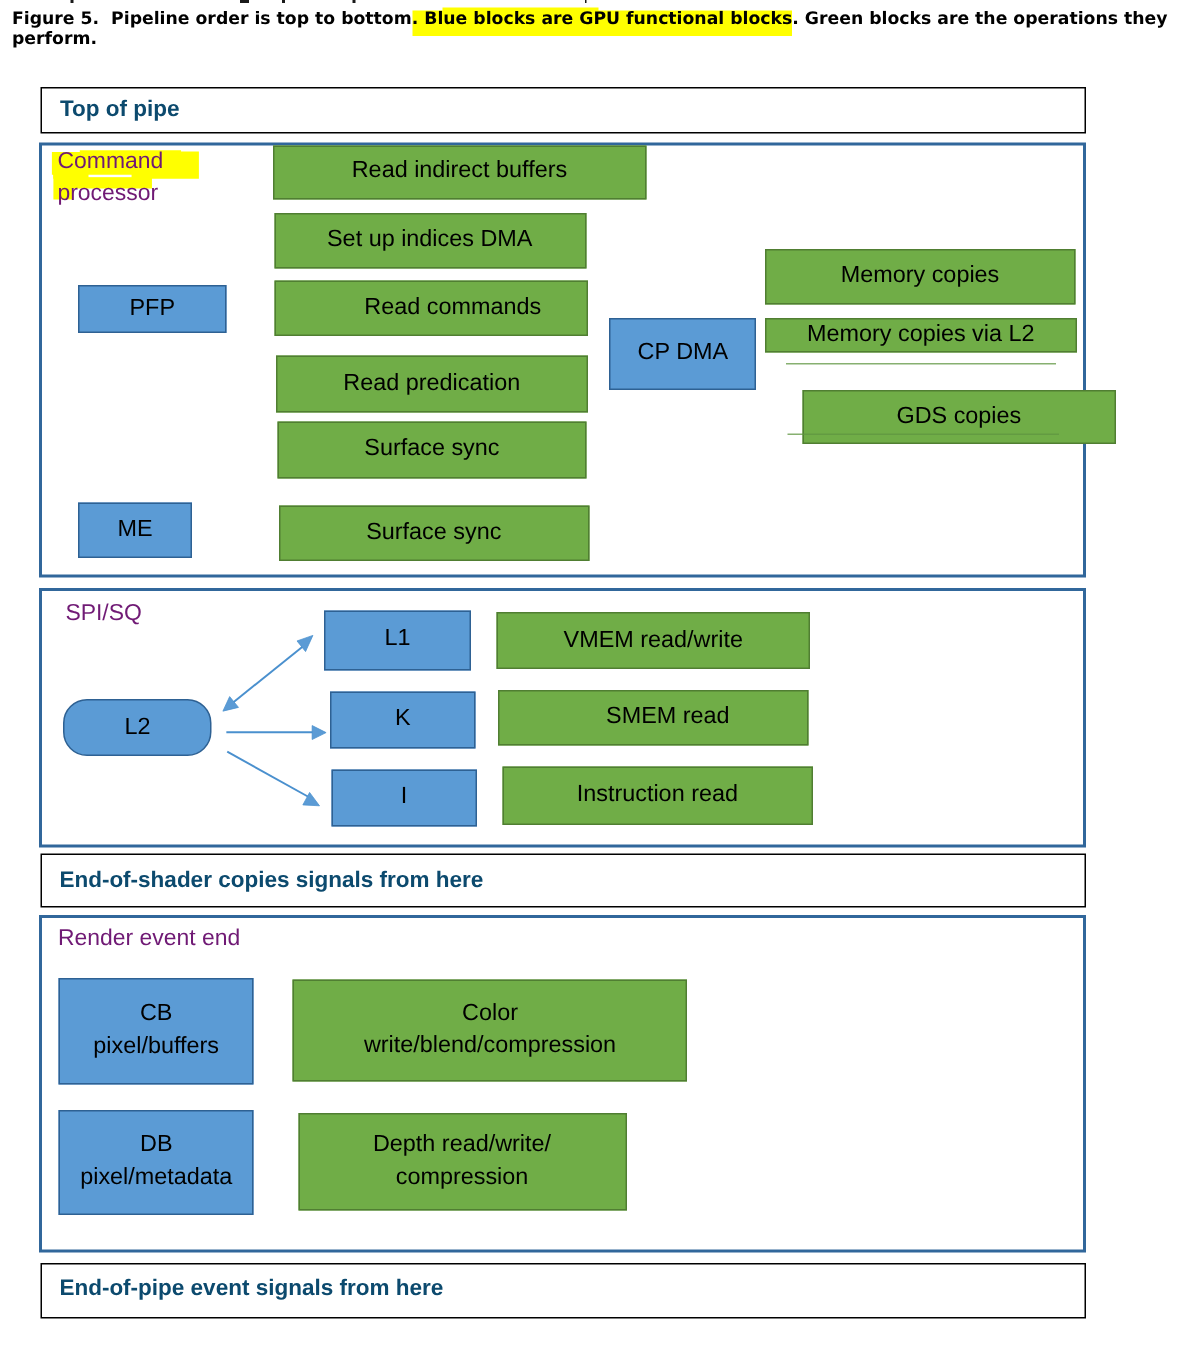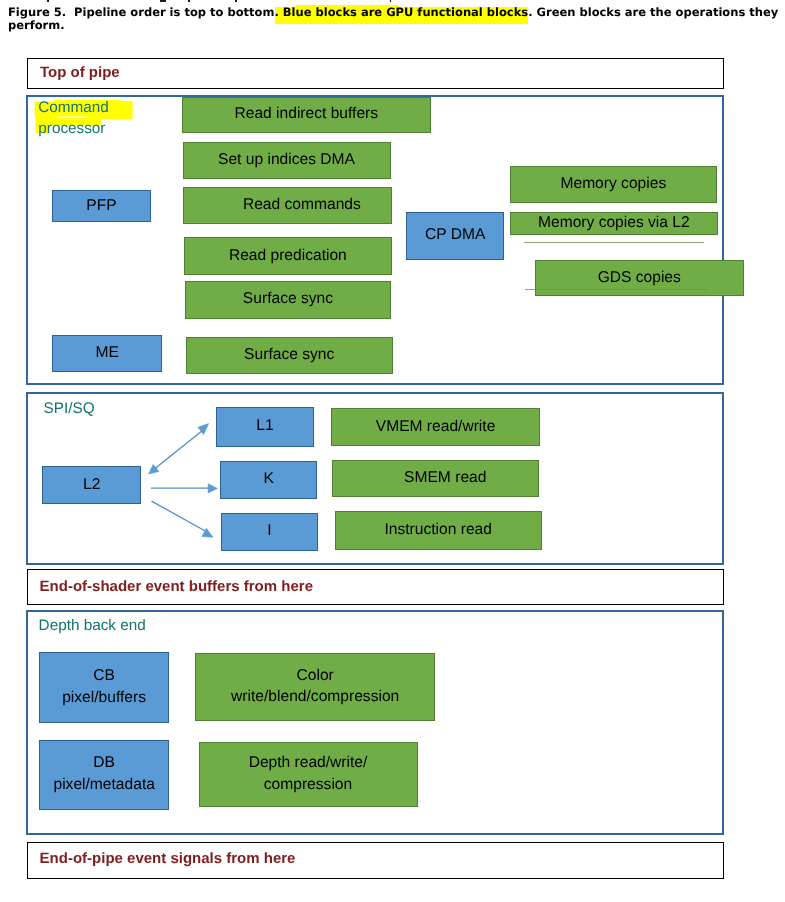--- a/index.html
+++ b/index.html
@@ -4,22 +4,22 @@
 <style>
   html,body{margin:0;padding:0;background:#fff;}
   *{-webkit-font-smoothing:antialiased;text-rendering:geometricPrecision;}
   body{width:785px;height:902px;position:relative;overflow:hidden;font-family:"Liberation Sans",sans-serif;}
   .abs{position:absolute;}
   #caption{z-index:1;position:absolute;left:8px;top:6px;width:772px;font-weight:bold;font-size:11.5px;line-height:13.3px;color:#000;font-family:"DejaVu Sans",sans-serif;}
   .hl{position:relative;}
   .hl::before{content:"";position:absolute;left:-8.1px;right:0.6px;top:2.2px;height:16.4px;background:#ffff00;z-index:-1;}
   .sect-black{position:absolute;border:1.4px solid #000;background:transparent;box-sizing:border-box;}
   .sect-blue{position:absolute;border:2px solid #31679B;background:transparent;box-sizing:border-box;}
-  .hdr{position:absolute;font-weight:bold;font-size:15px;color:#7f1d1d;}
-  .lbl{position:absolute;font-size:15.3px;color:#0f766e;}
+  .hdr{position:absolute;font-weight:bold;font-size:15px;color:#0c4a6e;}
+  .lbl{position:absolute;font-size:15.3px;color:#701a75;}
   .blk{position:absolute;box-sizing:border-box;display:flex;align-items:center;justify-content:center;text-align:center;font-size:15.6px;color:#000;line-height:21.4px;padding-bottom:1.4px;}
   .green{background:#70AD47;border:1.5px solid #507E32;}
   .blue{background:#5B9BD5;border:1.5px solid #2E6193;}
 </style>
 </head>
 <body>
 
 <div class="abs" style="left:0;top:0;width:785px;height:2px;overflow:hidden;">
     <span style="position:absolute;left:47.0px;top:-0.4px;width:1.6px;height:2.0px;background:#1a1a1a;"></span>
     <span style="position:absolute;left:160.3px;top:-0.4px;width:5.9px;height:2.0px;background:#1a1a1a;"></span>
@@ -37,21 +37,21 @@
 
 <div class="sect-blue" style="left:26px;top:95px;width:697.8px;height:289.8px;"></div>
 <svg class="abs" style="left:30px;top:94px;width:110px;height:46px;" viewBox="30 94 110 46">
   <path d="M 34.6 101.4 L 34.6 116.5 L 35.4 116.5 L 35.4 119.2 L 35.6 119.2 L 35.6 133.0 L 48.5 133.0 L 48.5 125.7 L 101.3 125.7 L 101.3 119.2 L 132.6 119.2 L 132.6 101.0 L 120.7 101.0 L 120.7 100.1 L 53.2 100.1 L 53.2 101.4 Z" fill="#FFFF00"></path>
   <rect x="59" y="116.5" width="28.7" height="1.6" fill="#FFFFFF"></rect>
 </svg>
 <div class="lbl" style="left:38.3px;top:96.8px;width:110px;line-height:21.2px;white-space:pre;"><span>Command
 processor</span></div>
 
 <div class="blk blue" style="left:52.1px;top:189.9px;width:98.8px;height:32.2px;">PFP</div>
-<div class="blk blue" style="left:52.1px;top:335px;width:110px;height:37.4px;">ME</div>
+<div class="blk blue" style="left:52.1px;top:335px;width:76px;height:37.4px;">ME</div>
 
 <div class="blk green" style="left:181.8px;top:96.9px;width:249px;height:35.9px;">Read indirect buffers</div>
 <div class="blk green" style="left:182.5px;top:142.0px;width:208px;height:36.6px;">Set up indices DMA</div>
 <div class="blk green" style="left:183.1px;top:186.9px;width:208.5px;height:37.6px;padding-left:29px;">Read commands</div>
 <div class="blk green" style="left:184.1px;top:237.4px;width:207.5px;height:37.3px;">Read predication</div>
 <div class="blk green" style="left:184.7px;top:281.0px;width:206.5px;height:37.7px;">Surface sync</div>
 <div class="blk green" style="left:185.7px;top:336.6px;width:207px;height:37.1px;">Surface sync</div>
 
 <div class="blk blue" style="left:406.2px;top:211.9px;width:98.1px;height:48px;">CP DMA</div>
 
@@ -76,38 +76,38 @@
       <line x1="150.9" y1="488.2" x2="209.5" y2="488.2"></line>
       <path d="M 217.4 488.4 L 208.1 483.7 L 208.1 493.0 Z" stroke-width="0.5"></path>
     </g>
     <g>
       <line x1="151.5" y1="501.1" x2="205.2" y2="531.0"></line>
       <path d="M 213.0 537.2 L 206.4 528.3 L 201.9 536.6 Z" stroke-width="0.5"></path>
     </g>
   </g>
 </svg>
 
-<div class="blk blue" style="left:42.3px;top:465.7px;width:98.8px;height:38.5px;">L2</div>
+<div class="blk blue" style="left:42.3px;top:465.7px;width:98.8px;height:38.5px;border-radius:16px;">L2</div>
 <div class="blk blue" style="left:216.2px;top:407.1px;width:97.6px;height:39.5px;">L1</div>
 <div class="blk blue" style="left:219.7px;top:461.2px;width:97.8px;height:37.4px;">K</div>
 <div class="blk blue" style="left:220.6px;top:512.9px;width:97.6px;height:37.8px;">I</div>
 
 <div class="blk green" style="left:331.4px;top:408.3px;width:208.3px;height:38.2px;">VMEM read/write</div>
 <div class="blk green" style="left:332.3px;top:460.3px;width:206.9px;height:36.3px;padding-left:19px;">SMEM read</div>
 <div class="blk green" style="left:334.7px;top:510.8px;width:207.1px;height:39px;">Instruction read</div>
 
 <div class="sect-black" style="left:27px;top:568.6px;width:696.7px;height:36px;"></div>
-<div class="hdr" style="left:39.6px;top:577.5px;">End-of-shader event buffers from here</div>
+<div class="hdr" style="left:39.6px;top:577.5px;">End-of-shader copies signals from here</div>
 
 <div class="sect-blue" style="left:26px;top:609.7px;width:697.8px;height:225.4px;"></div>
-<div class="lbl" style="left:38.6px;top:617.4px;">Depth back end</div>
+<div class="lbl" style="left:38.6px;top:617.4px;">Render event end</div>
 
 <div class="blk blue" style="left:39.2px;top:651.9px;width:129.8px;height:70.7px;white-space:pre;">CB
 pixel/buffers</div>
-<div class="blk green" style="left:195.2px;top:652.9px;width:240px;height:68.1px;white-space:pre;">Color
+<div class="blk green" style="left:195.2px;top:652.9px;width:263px;height:68.1px;white-space:pre;">Color
 write/blend/compression</div>
 <div class="blk blue" style="left:39.2px;top:739.5px;width:130px;height:70.1px;white-space:pre;">DB
 pixel/metadata</div>
 <div class="blk green" style="left:198.5px;top:741.9px;width:219px;height:65.2px;white-space:pre;">Depth read/write/
 compression</div>
 
 <div class="sect-black" style="left:27px;top:841.9px;width:696.7px;height:36.8px;"></div>
 <div class="hdr" style="left:39.6px;top:849.5px;">End-of-pipe event signals from here</div>
 
 </body></html>

